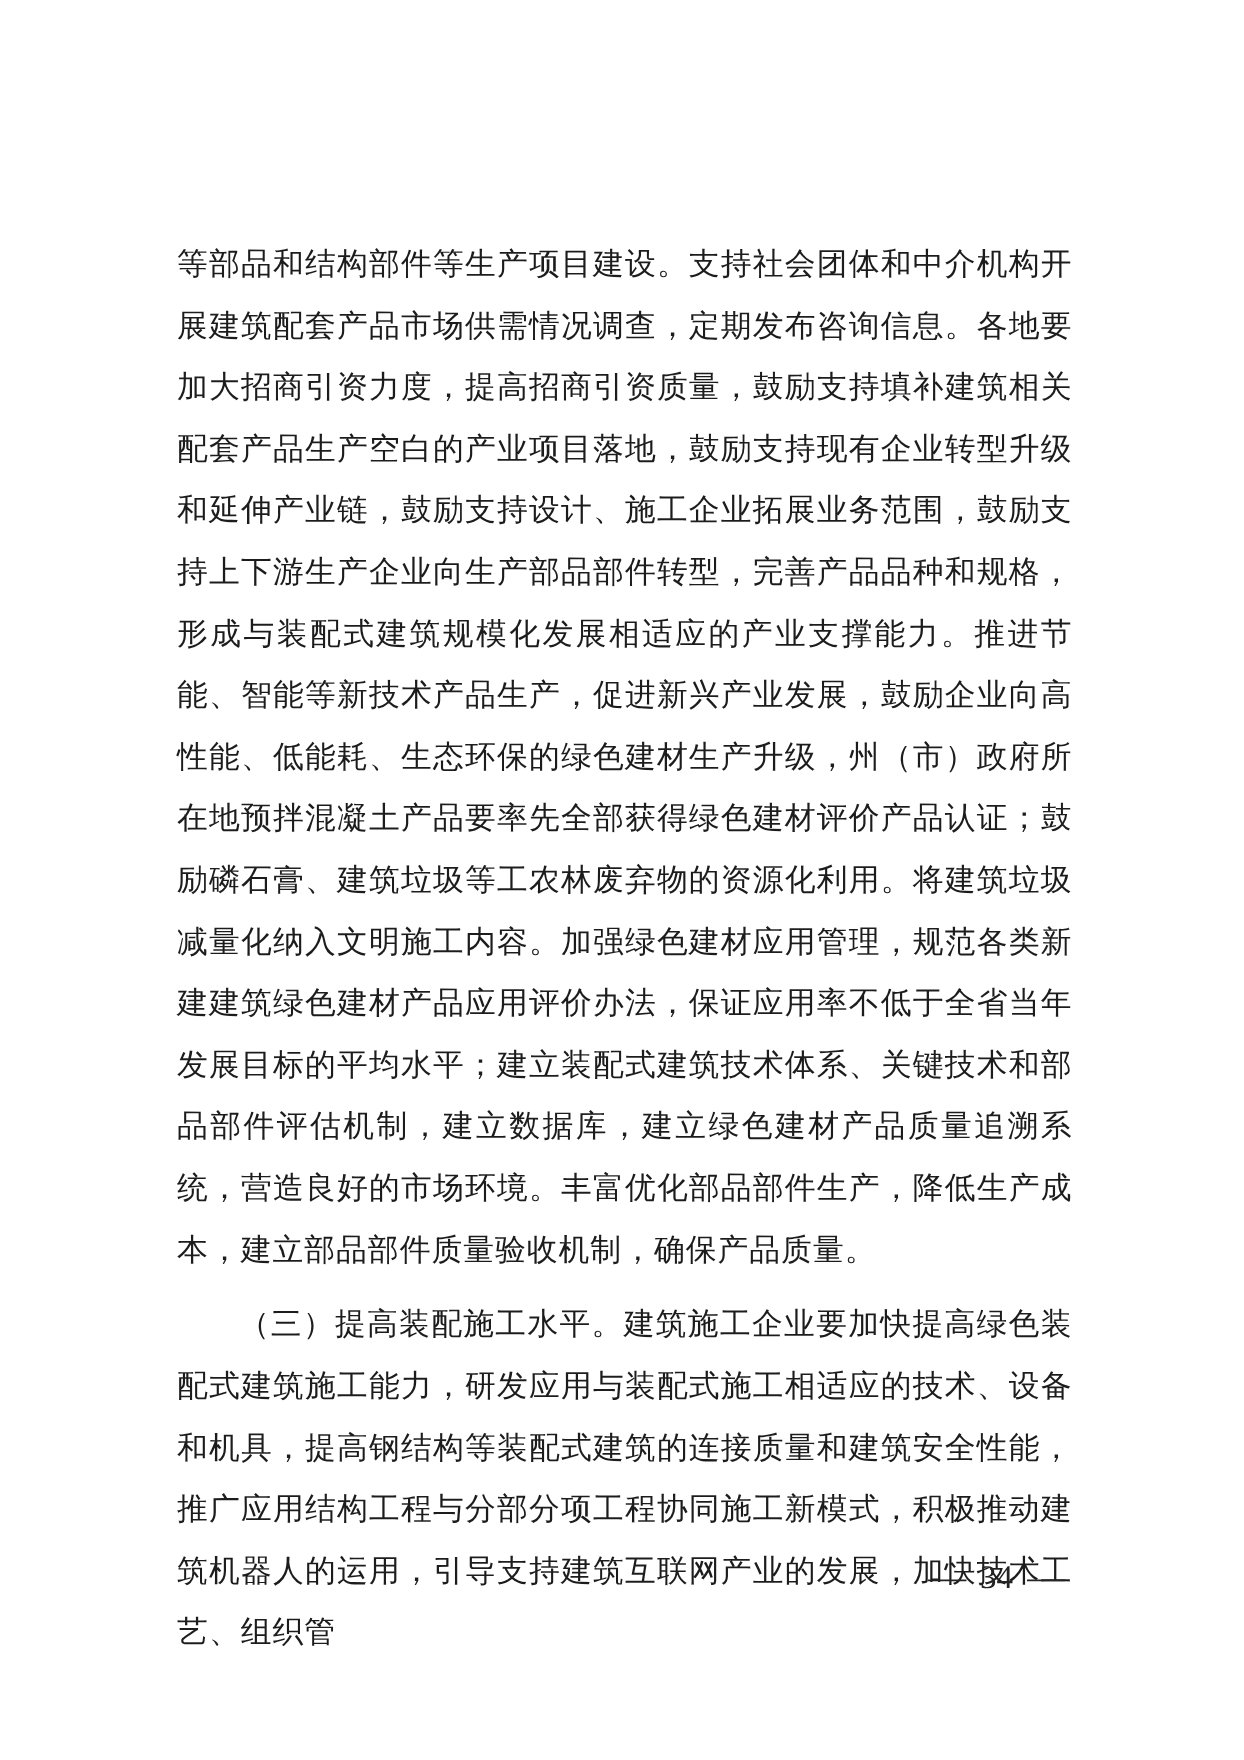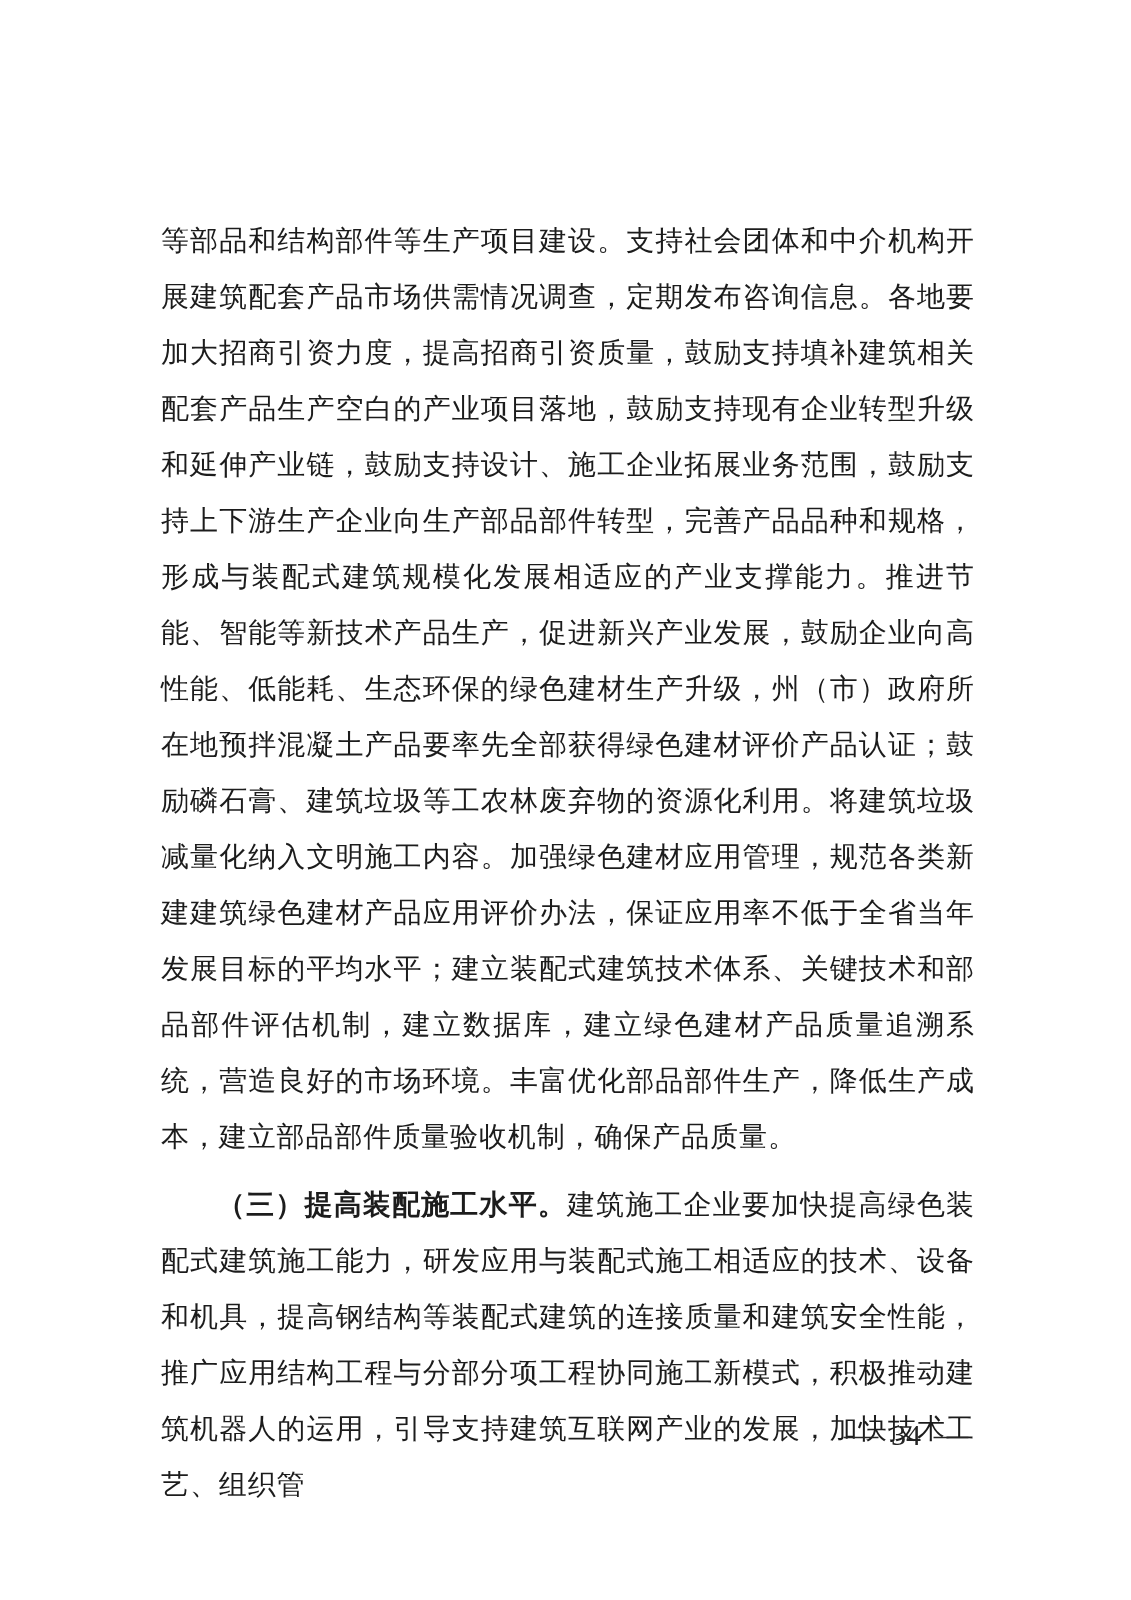--- a/index.html
+++ b/index.html
@@ -30,21 +30,21 @@
     color: #1c1c1c;
     text-align: justify;
     text-justify: inter-character;
     word-break: break-all;
     font-weight: 400;
   }
   .para.indent {
     text-indent: 2em;
   }
   .lead-bold {
-    font-weight: bold;
+    font-weight: normal;
   }
   .footer {
     position: absolute;
     top: 1418px;
     left: 846px;
     display: flex;
     align-items: center;
     gap: 15px;
     font-size: 30px;
     color: #242424;

